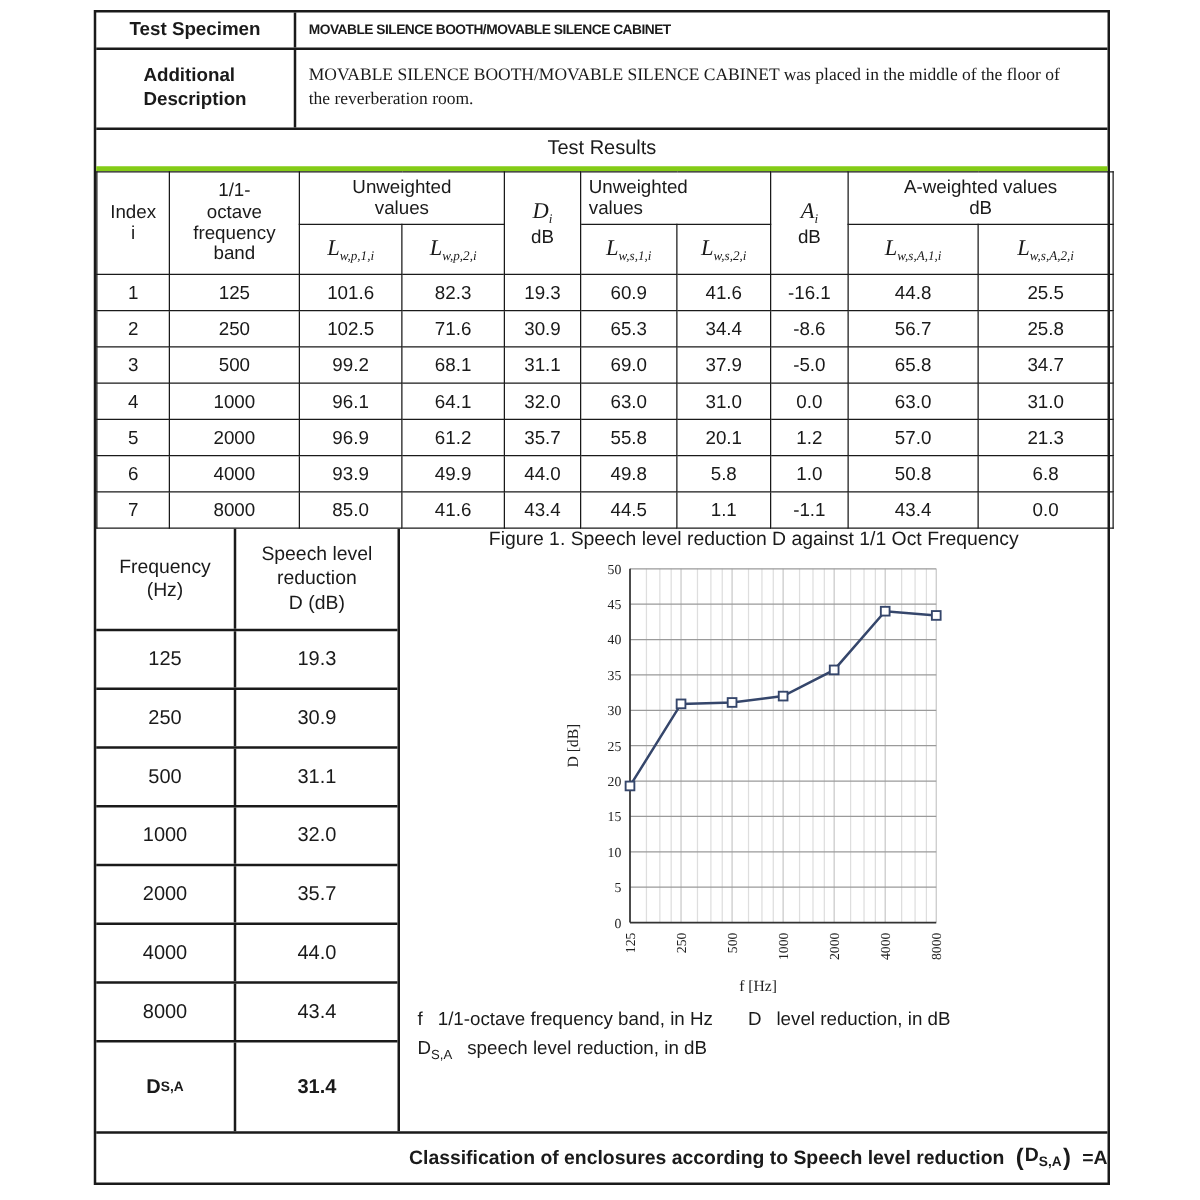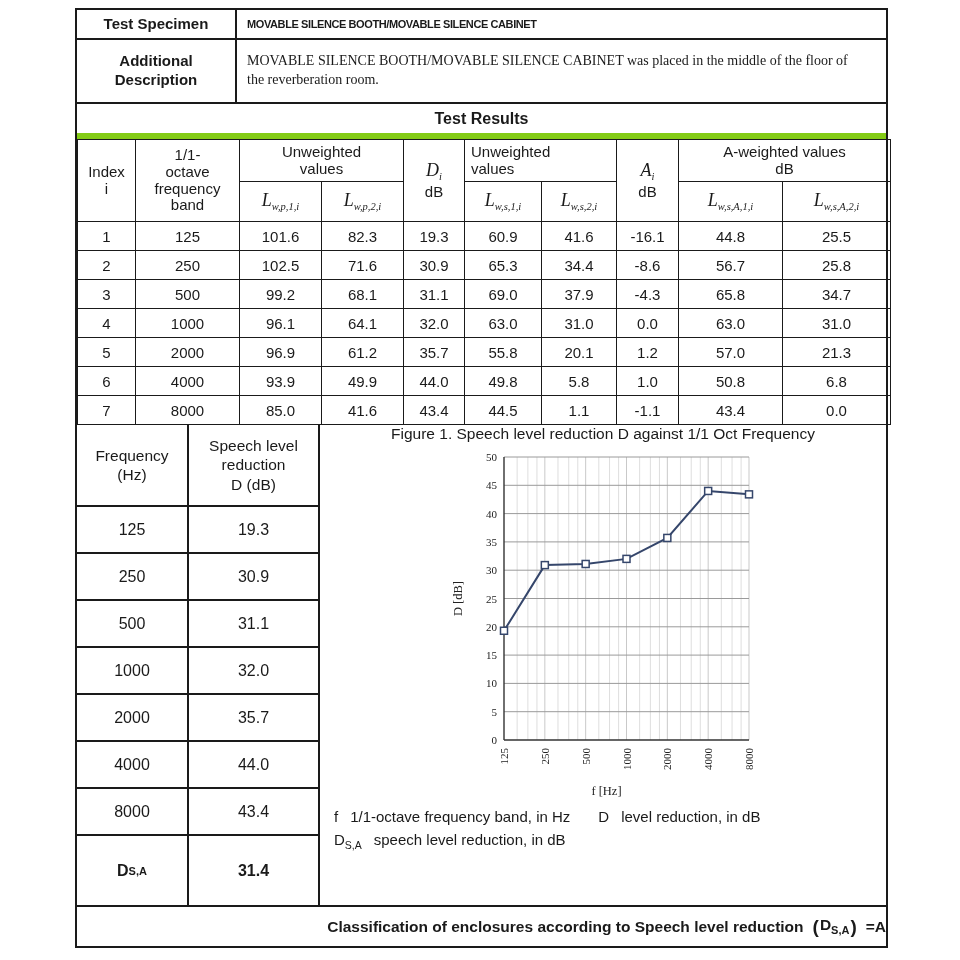--- a/index.html
+++ b/index.html
@@ -2,31 +2,31 @@
 <html><head>
 <meta charset="utf-8">
 <style>
   html,body{margin:0;padding:0;background:#ffffff;}
   .page{position:relative;width:960px;height:960px;background:#fff;
         font-family:"Liberation Sans",sans-serif;color:#1a1a1a;}
   .doc{position:absolute;left:75px;top:8px;width:813px;height:940px;
        border:2px solid #1a1a1a;box-sizing:border-box;display:flex;flex-direction:column;}
   .info-row{display:flex;border-bottom:2px solid #1a1a1a;flex:0 0 auto;}
   .info-label{width:160px;flex:0 0 160px;border-right:2px solid #1a1a1a;
-      display:flex;align-items:center;justify-content:center;text-align:center;
+      display:flex;align-items:center;justify-content:center;text-align:left;
       font-weight:700;font-size:15px;white-space:pre-line;line-height:1.25;box-sizing:border-box;}
   .info-value{flex:1;display:flex;align-items:center;padding:4px 10px;box-sizing:border-box;}
   .r1{height:28px;}
   .r1 .info-value{font-size:11px;font-weight:700;letter-spacing:-0.4px;}
   .r2{height:46px;}
   .r2 .info-value{font-size:16px;letter-spacing:0.5px;}
   .r3{height:62px;}
   .r3 .info-value{font-size:14px;line-height:1.35;padding-right:30px;font-family:Liberation Serif, serif;}
-  .title-row{height:29px;flex:0 0 auto;border-bottom:6px solid #84cc16;
-      display:flex;align-items:center;justify-content:center;font-weight:700;font-size:16px;}
+  .title-row{height:29px;flex:0 0 auto;border-bottom:4px solid #84cc16;
+      display:flex;align-items:center;justify-content:center;font-weight:400;font-size:16px;}
   table.results{border-collapse:collapse;width:813px;table-layout:fixed;flex:0 0 auto;}
   table.results th, table.results td{border:1.6px solid #1a1a1a;text-align:center;
       vertical-align:middle;font-weight:400;padding:0;box-sizing:border-box;}
   table.results th{font-size:15px;line-height:1.12;}
   table.results td{font-size:15px;height:29px;}
   tr.h1 th{height:42px;}
   tr.h2 th{height:40px;}
   .pre{white-space:pre-line;}
   .alignleft{text-align:left !important;padding-left:6px !important;}
   .ser{font-family:"Liberation Serif",serif;font-style:italic;font-size:18px;}
@@ -149,21 +149,21 @@
             <td>25.8</td>
           </tr>
           <tr>
             <td>3</td>
             <td>500</td>
             <td>99.2</td>
             <td>68.1</td>
             <td>31.1</td>
             <td>69.0</td>
             <td>37.9</td>
-            <td>-4.3</td>
+            <td>-5.0</td>
             <td>65.8</td>
             <td>34.7</td>
           </tr>
           <tr>
             <td>4</td>
             <td>1000</td>
             <td>96.1</td>
             <td>64.1</td>
             <td>32.0</td>
             <td>63.0</td>

